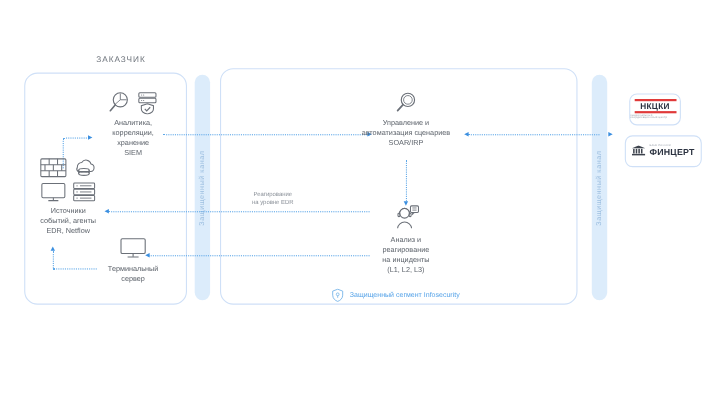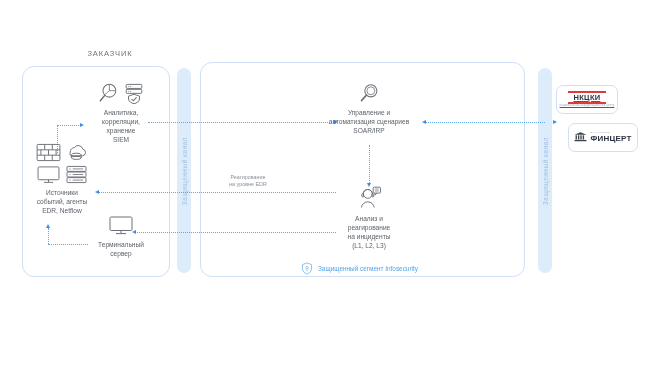--- a/index.html
+++ b/index.html
@@ -375,21 +375,21 @@
       <svg width="12" height="13" viewBox="0 0 14 15" fill="none" stroke="#7cb8ea" stroke-width="1">
         <path d="M7 1 l5.3 2 v4.3 c0 3.4 -2.6 5.8 -5.3 6.6
                  c-2.7 -0.8 -5.3 -3.2 -5.3 -6.6 V3 z"></path>
         <circle cx="7" cy="6.4" r="1.5" stroke-width="0.9"></circle>
         <line x1="7" y1="7.9" x2="7" y2="10.1" stroke-width="0.9"></line>
       </svg>
     </span>
     <span class="badge-text">Защищенный сегмент Infosecurity</span>
   </div>
 
-  <div class="org-card" style="left:556px; top:85px; width:62px; height:29px;text-decoration:underline;">
+  <div class="org-card" style="left:572px; top:85px; width:47px; height:29px;">
     <div class="org-nkcki">
       <div class="bar"></div>
       <div class="nm">НКЦКИ</div>
       <div class="bar"></div>
       <div class="sub">национальный координационный центр</div>
     </div>
   </div>
 
   <div class="org-card" style="left:568px; top:123px; width:70px; height:29px;">
     <div class="org-fin">

